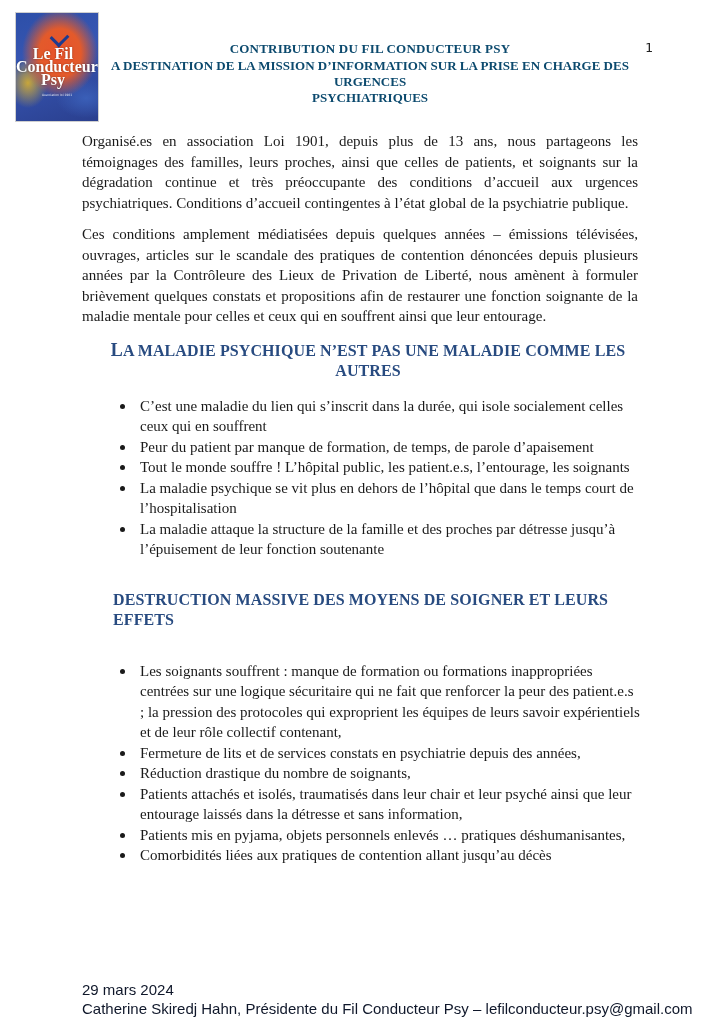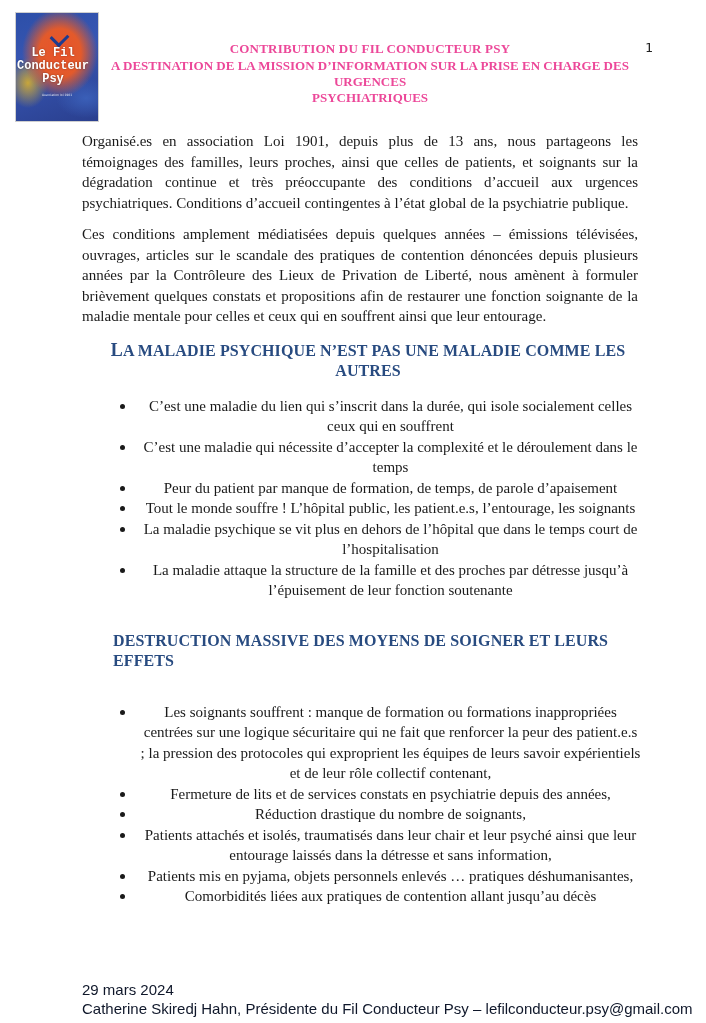--- a/index.html
+++ b/index.html
@@ -17,33 +17,33 @@
         radial-gradient(ellipse 20px 25px at 12px 70px, #c8a63a 0%, rgba(200,166,58,0) 100%),
         linear-gradient(160deg, #2d4fa8 0%, #3756b3 40%, #2a3f8e 100%);
     }
     .logo .v-mark {
       position: absolute; left: 36px; top: 18px; width: 12px; height: 10px;
       border-left: 3px solid #1e3b8f; border-bottom: 3px solid #1e3b8f;
       transform: rotate(-45deg);
     }
     .logo .logo-text {
       position: absolute; left: 0; right: 8px; top: 34px; text-align: center;
-      font-family: Liberation Mono, monospace; font-weight: bold;
-      color: #ffffff; font-size: 12px; line-height: 13px;
+      font-family: Liberation Serif, serif; font-weight: bold;
+      color: #ffffff; font-size: 16px; line-height: 13px;
       text-shadow: 0 0 2px rgba(0,0,0,0.4);
     }
     .logo .logo-small {
       position: absolute; left: 8px; right: 8px; top: 80px; text-align: center;
       font-family: "DejaVu Sans", "Liberation Sans", sans-serif;
       color: #ffffff; font-size: 3px; line-height: 4px; opacity: 0.85;
     }
     .header {
       position: absolute; left: 105px; width: 530px; top: 40px; text-align: center;
       font-family: "Liberation Serif", "DejaVu Serif", serif;
-      color: #ec4899; font-weight: bold;
+      color: #0c4a6e; font-weight: bold;
     }
     .header .title { font-size: 13px; line-height: 18px; letter-spacing: 0.2px; }
     .header .subtitle { font-size: 13px; line-height: 16px; }
     .page-number {
       position: absolute; left: 645px; top: 40px; font-size: 13px;
       font-family: "DejaVu Sans Mono", "Liberation Mono", monospace; color: #222;
     }
     .content {
       position: absolute; left: 82px; width: 572px; top: 131px;
       font-family: "Liberation Serif", "DejaVu Serif", serif;
@@ -51,21 +51,21 @@
     }
     .content p { margin: 0 16px 11px 0; text-align: justify; }
     h2.section {
       margin: 0; color: #284b80; font-weight: bold; font-size: 16px;
       font-family: "Liberation Serif", "DejaVu Serif", serif;
       letter-spacing: 0.1px;
     }
     h2.section .big { font-size: 18px; }
     h2.s1 { margin-top: 13px; margin-bottom: 14px; text-align: center; }
     h2.s2 { margin-top: 30px; margin-bottom: 0; margin-left: 31px; }
-    ul.bullets { margin: 13px; padding: 0 0 0 45px; list-style: none; text-align: center; }
+    ul.bullets { margin: 13px; padding: 0 0 0 45px; list-style: none; }
     ul.bullets.b2 { margin-top: 30px; }
     ul.bullets li { position: relative; padding-left: 0; }
     ul.bullets li .bullet {
       position: absolute; left: -20px; top: 8px; width: 5px; height: 5px;
       background: #1a1a1a; border-radius: 50%;
     }
     .footer {
       position: absolute; left: 82px; top: 980px;
       font-family: "Liberation Sans", "DejaVu Sans", sans-serif;
       font-size: 15px; line-height: 19px; color: #0f172a;
@@ -91,21 +91,20 @@
 </div>
 <div class="page-number">1</div>
 
 <div class="content">
   <p>Organisé.es en association Loi 1901, depuis plus de 13 ans, nous partageons les témoignages des familles, leurs proches, ainsi que celles de patients, et soignants sur la dégradation continue et très préoccupante des conditions d’accueil aux urgences psychiatriques. Conditions d’accueil contingentes à l’état global de la psychiatrie publique.</p>
   <p>Ces conditions amplement médiatisées depuis quelques années – émissions télévisées, ouvrages, articles sur le scandale des pratiques de contention dénoncées depuis plusieurs années par la Contrôleure des Lieux de Privation de Liberté, nous amènent à formuler brièvement quelques constats et propositions afin de restaurer une fonction soignante de la maladie mentale pour celles et ceux qui en souffrent ainsi que leur entourage.</p>
 
   <h2 class="section s1"><span class="big">L</span><span>A MALADIE PSYCHIQUE N’EST PAS UNE MALADIE COMME LES AUTRES</span></h2>
   <ul class="bullets b1">
     <li><span class="bullet"></span><span>C’est une maladie du lien qui s’inscrit dans la durée, qui isole socialement celles ceux qui en souffrent</span></li>
-    <li><span class="bullet"></span><span>C’est une maladie qui nécessite d’accepter la complexité et le déroulement dans le temps</span></li>
     <li><span class="bullet"></span><span>Peur du patient par manque de formation, de temps, de parole d’apaisement</span></li>
     <li><span class="bullet"></span><span>Tout le monde souffre ! L’hôpital public, les patient.e.s, l’entourage, les soignants</span></li>
     <li><span class="bullet"></span><span>La maladie psychique se vit plus en dehors de l’hôpital que dans le temps court de l’hospitalisation</span></li>
     <li><span class="bullet"></span><span>La maladie attaque la structure de la famille et des proches par détresse jusqu’à l’épuisement de leur fonction soutenante</span></li>
   </ul>
 
   <h2 class="section s2">DESTRUCTION MASSIVE DES MOYENS DE SOIGNER ET LEURS EFFETS</h2>
   <ul class="bullets b2">
     <li><span class="bullet"></span><span>Les soignants souffrent : manque de formation ou formations inappropriées centrées sur une logique sécuritaire qui ne fait que renforcer la peur des patient.e.s ; la pression des protocoles qui exproprient les équipes de leurs savoir expérientiels et de leur rôle collectif contenant,</span></li>
     <li><span class="bullet"></span><span>Fermeture de lits et de services constats en psychiatrie depuis des années,</span></li>

